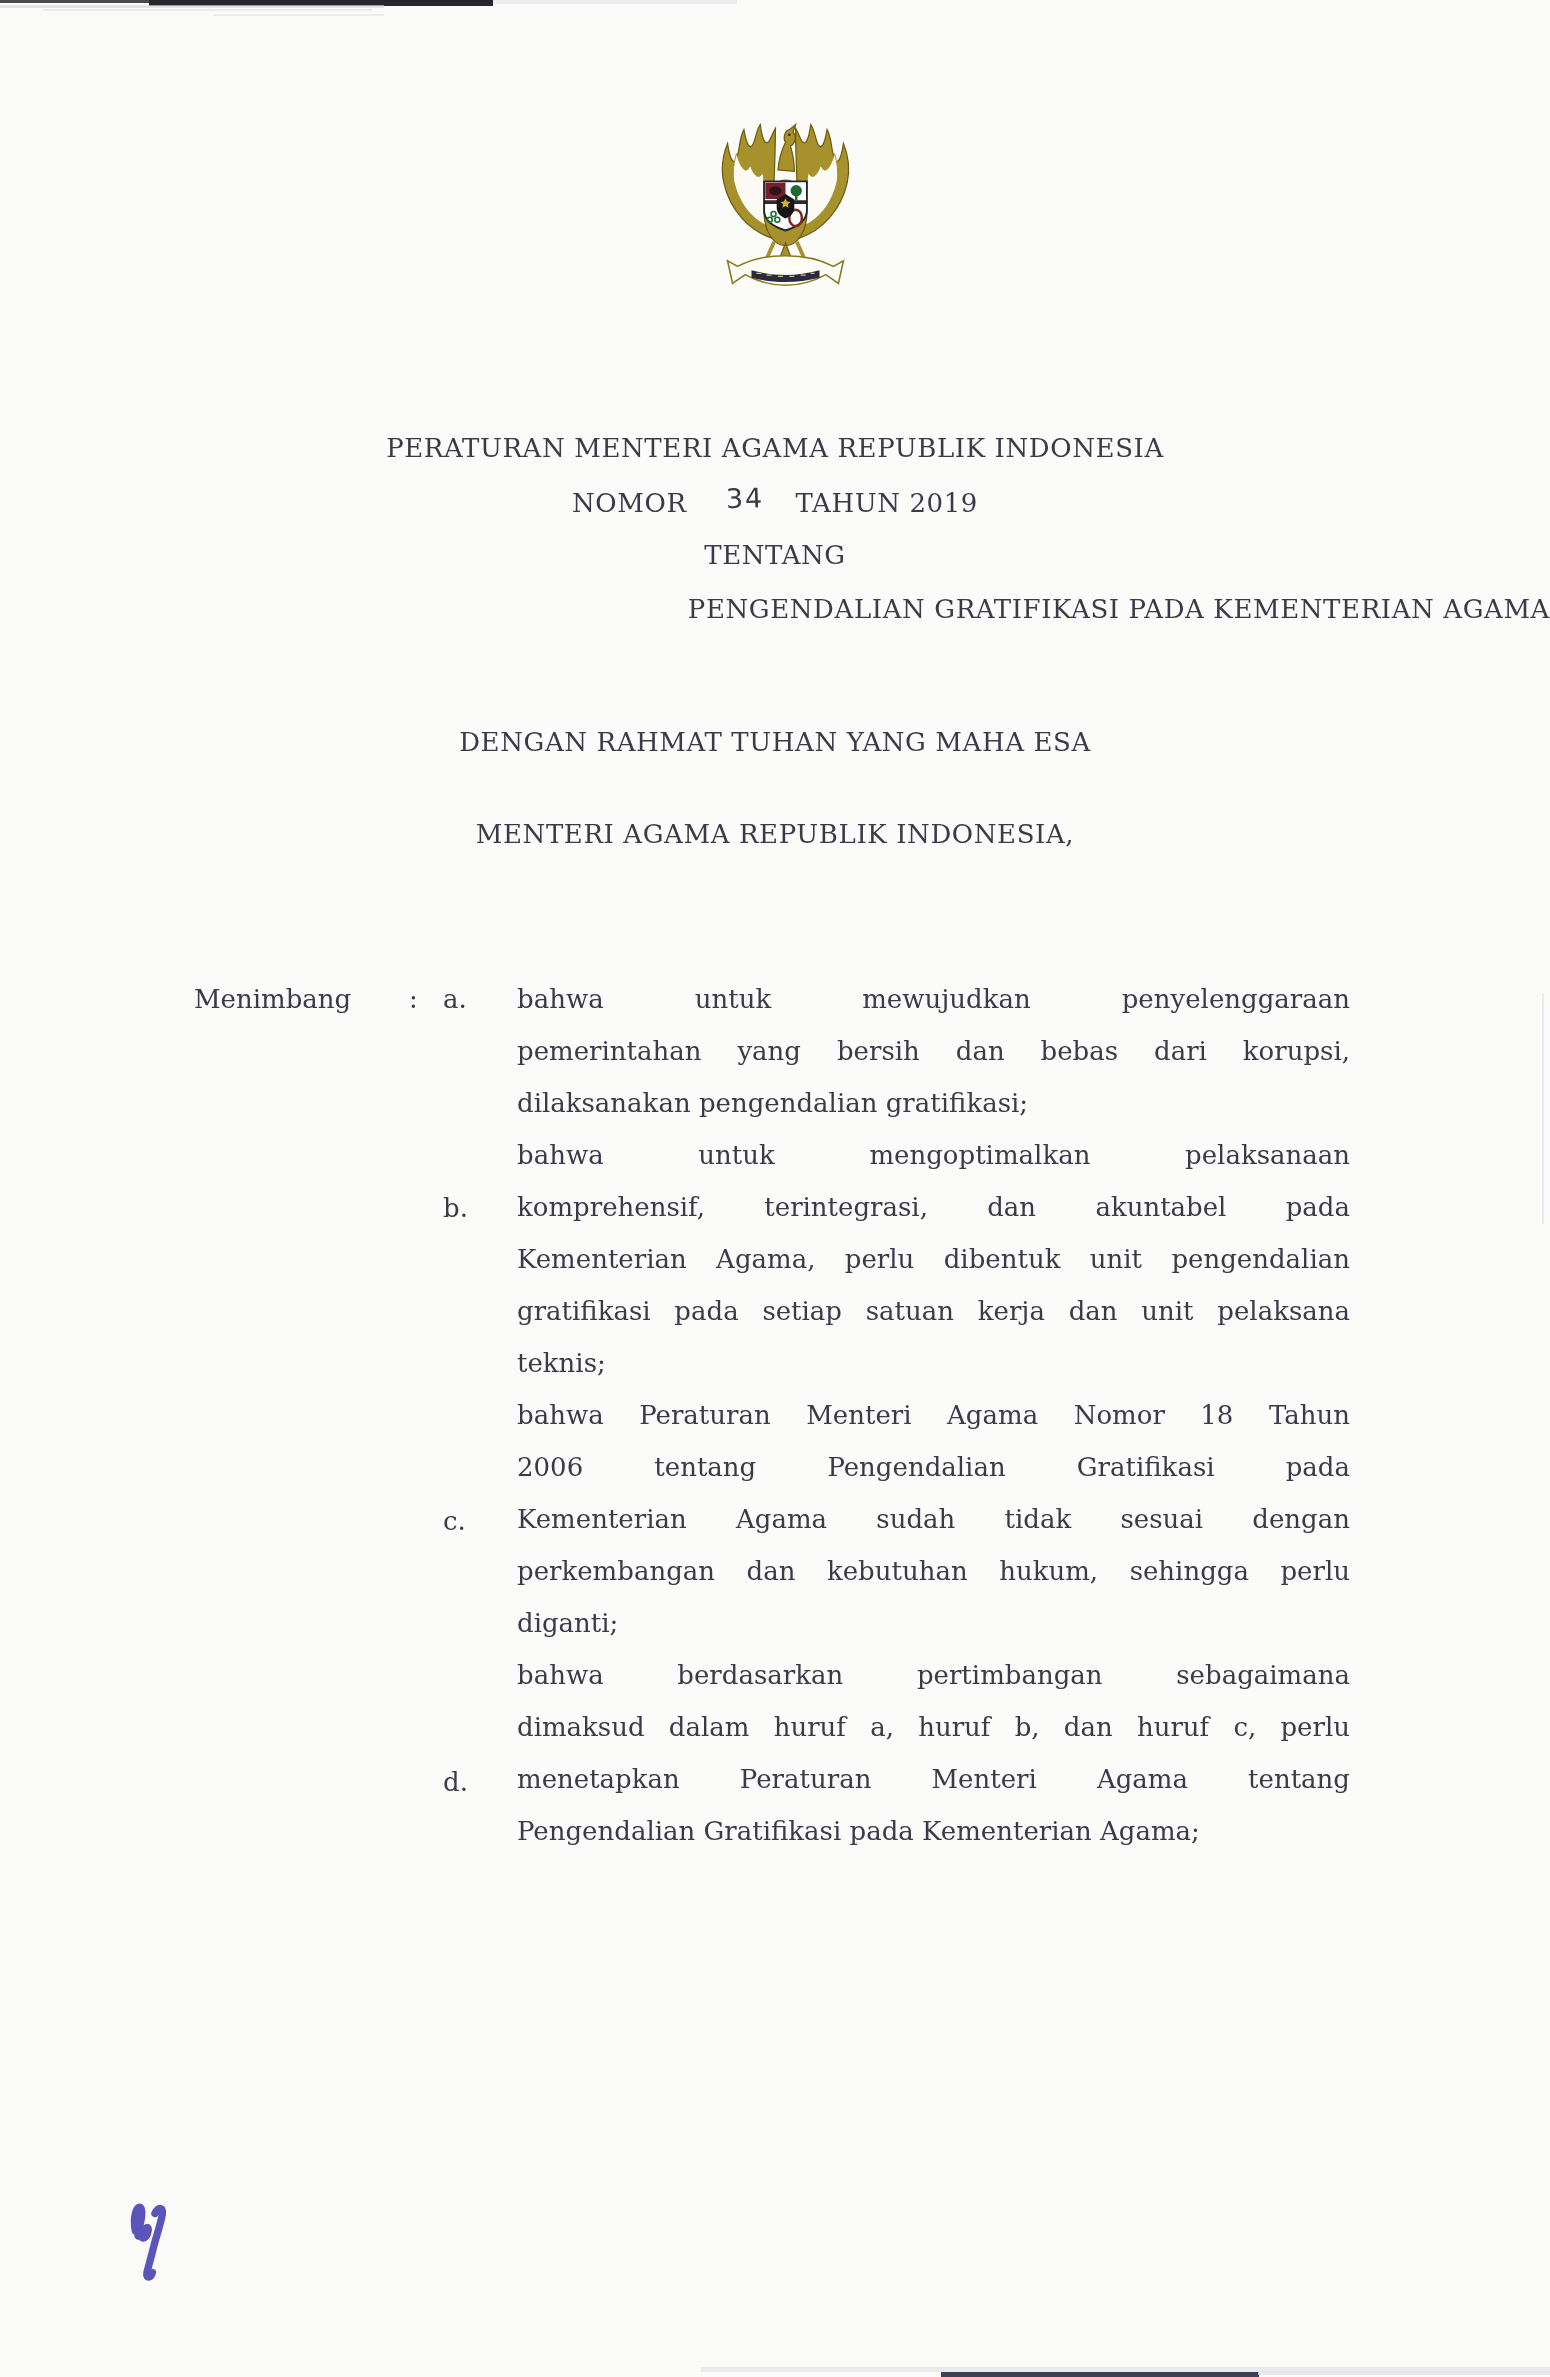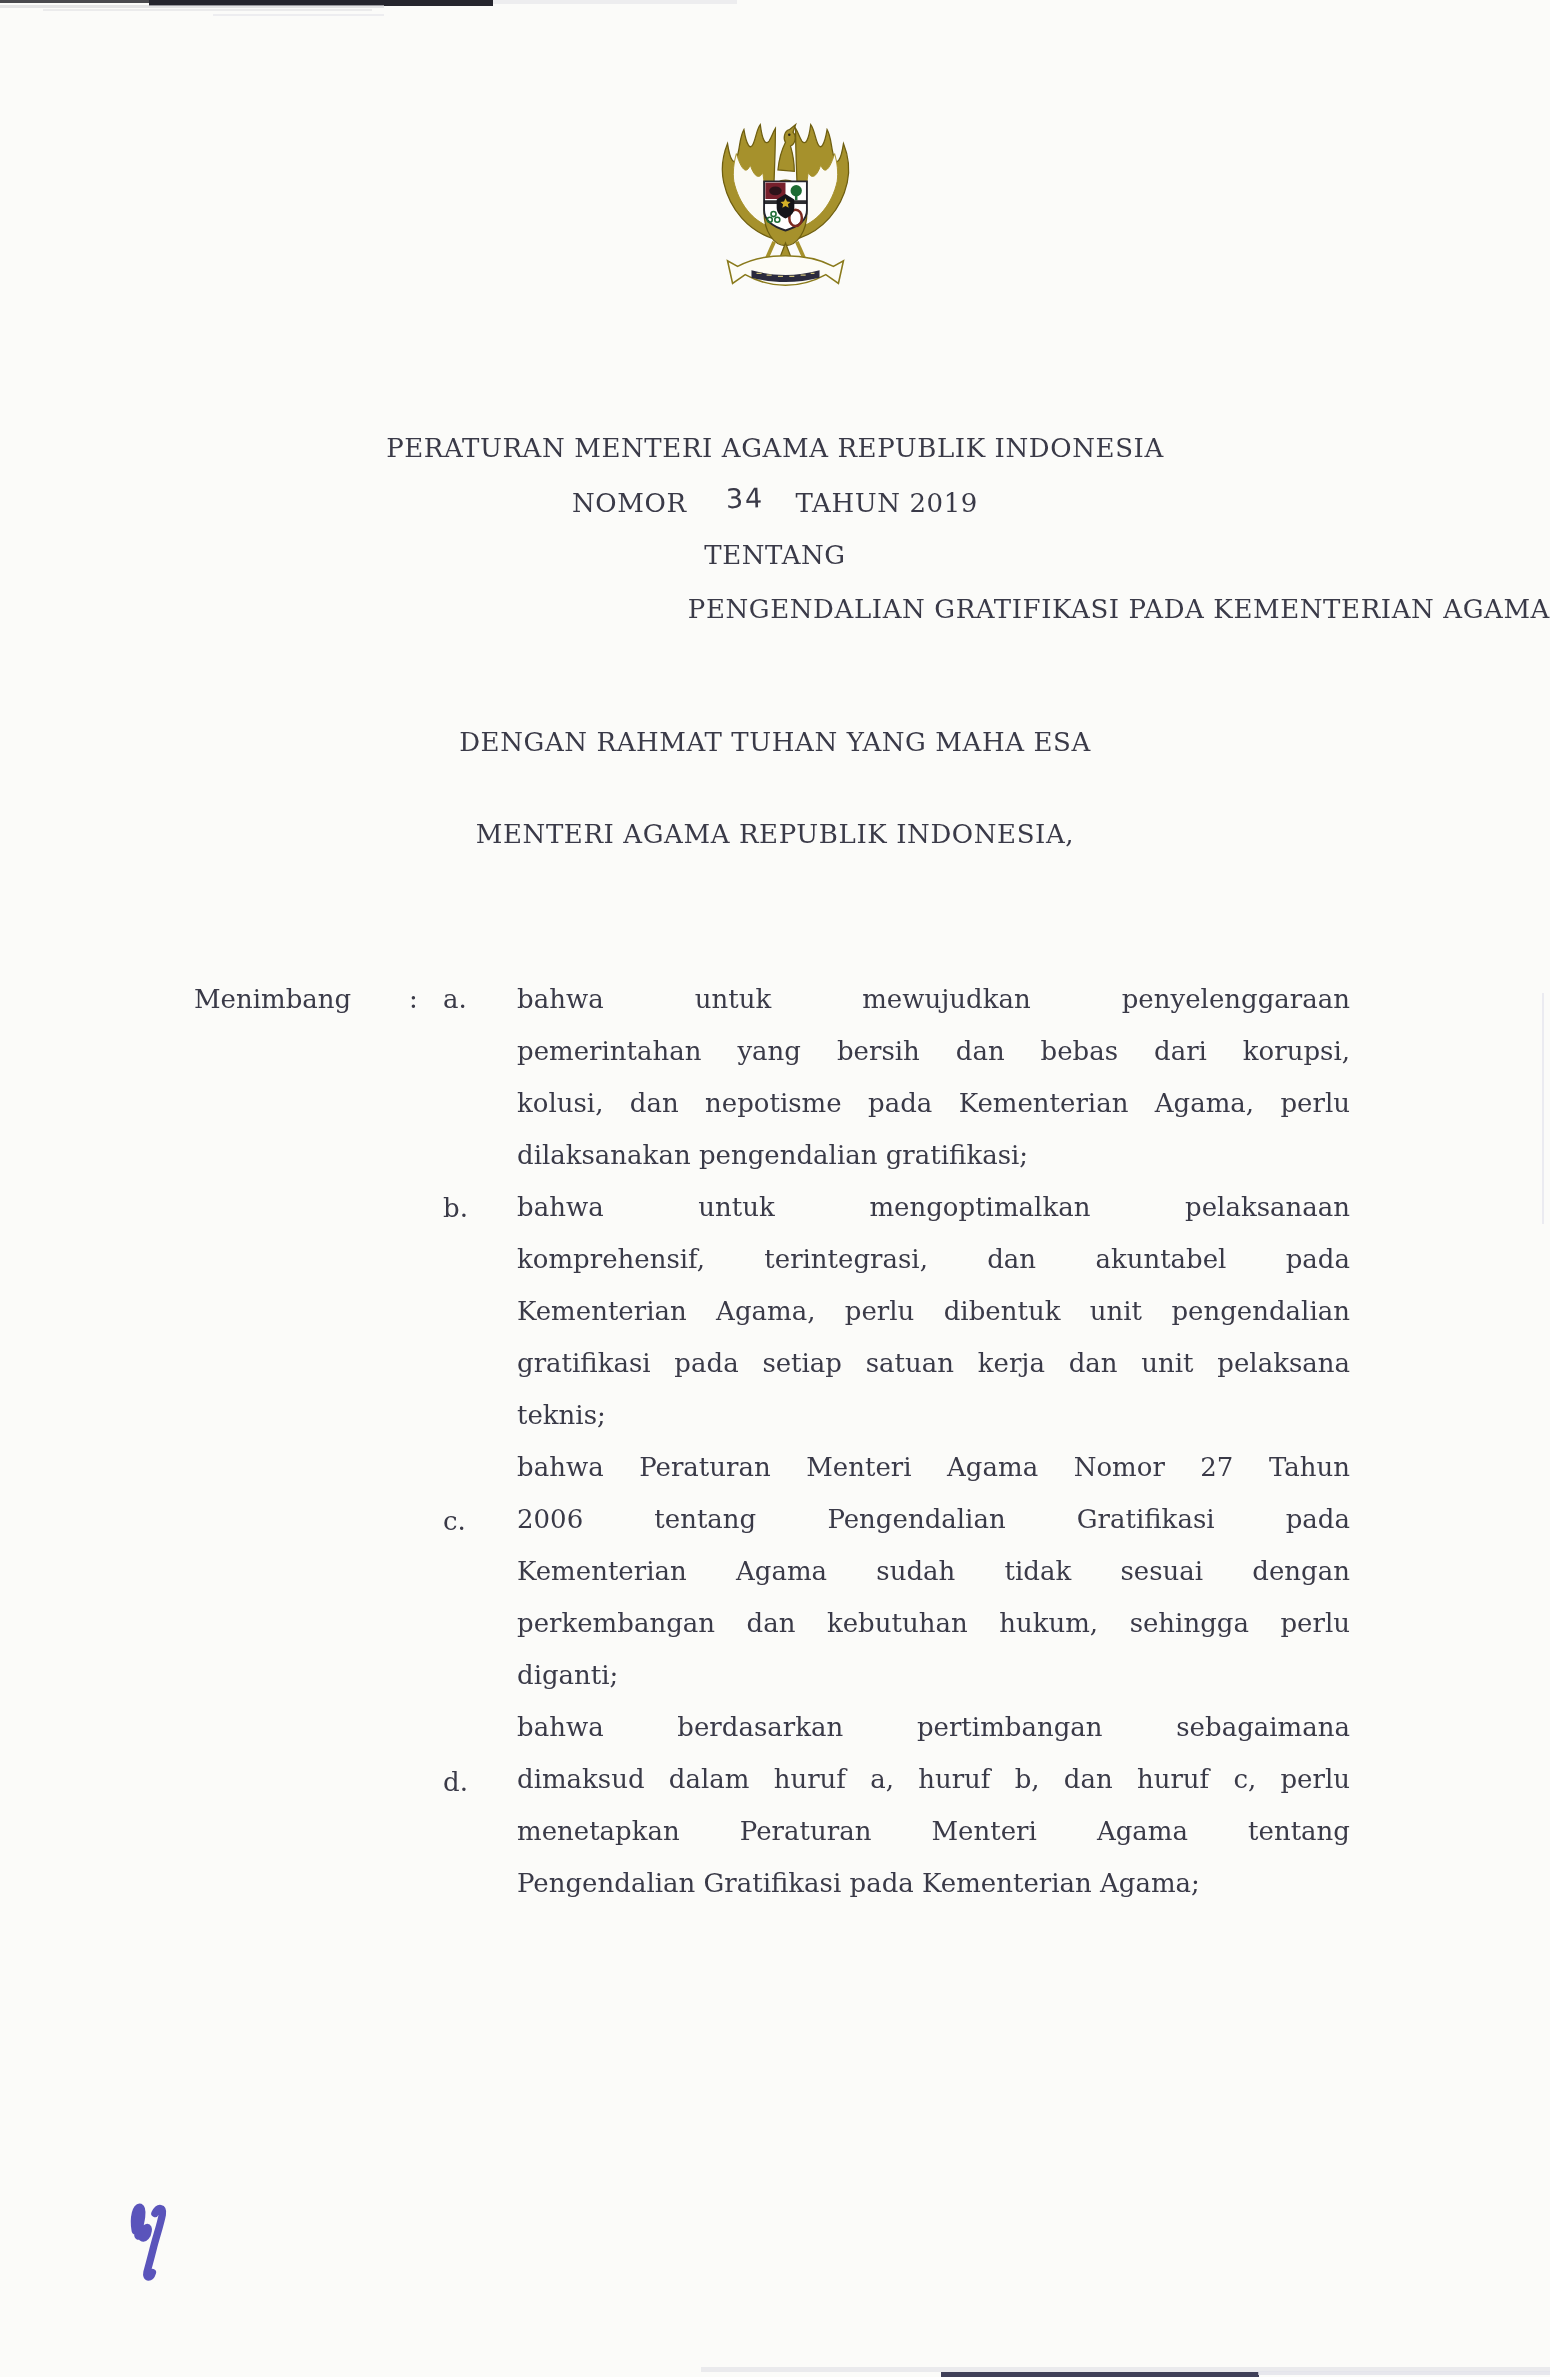--- a/index.html
+++ b/index.html
@@ -130,30 +130,29 @@
   <div class="mcolon">:</div>
 
   <div class="paras">
     <span class="marker mk-a">a.</span>
     <span class="marker mk-b">b.</span>
     <span class="marker mk-c">c.</span>
     <span class="marker mk-d">d.</span>
 
     <div class="bline">bahwa untuk mewujudkan penyelenggaraan</div>
     <div class="bline">pemerintahan yang bersih dan bebas dari korupsi,</div>
-    <div class="bline">kolusi, dan nepotisme pada Kementerian Agama, perlu</div>
     <div class="bline last">dilaksanakan pengendalian gratifikasi;</div>
 
     <div class="bline">bahwa untuk mengoptimalkan pelaksanaan</div>
     <div class="bline">komprehensif, terintegrasi, dan akuntabel pada</div>
     <div class="bline">Kementerian Agama, perlu dibentuk unit pengendalian</div>
     <div class="bline">gratifikasi pada setiap satuan kerja dan unit pelaksana</div>
     <div class="bline last">teknis;</div>
 
-    <div class="bline">bahwa Peraturan Menteri Agama Nomor 27 Tahun</div>
+    <div class="bline">bahwa Peraturan Menteri Agama Nomor 18 Tahun</div>
     <div class="bline">2006 tentang Pengendalian Gratifikasi pada</div>
     <div class="bline">Kementerian Agama sudah tidak sesuai dengan</div>
     <div class="bline">perkembangan dan kebutuhan hukum, sehingga perlu</div>
     <div class="bline last">diganti;</div>
 
     <div class="bline">bahwa berdasarkan pertimbangan sebagaimana</div>
     <div class="bline">dimaksud dalam huruf a, huruf b, dan huruf c, perlu</div>
     <div class="bline">menetapkan Peraturan Menteri Agama tentang</div>
     <div class="bline last">Pengendalian Gratifikasi pada Kementerian Agama;</div>
   </div>

